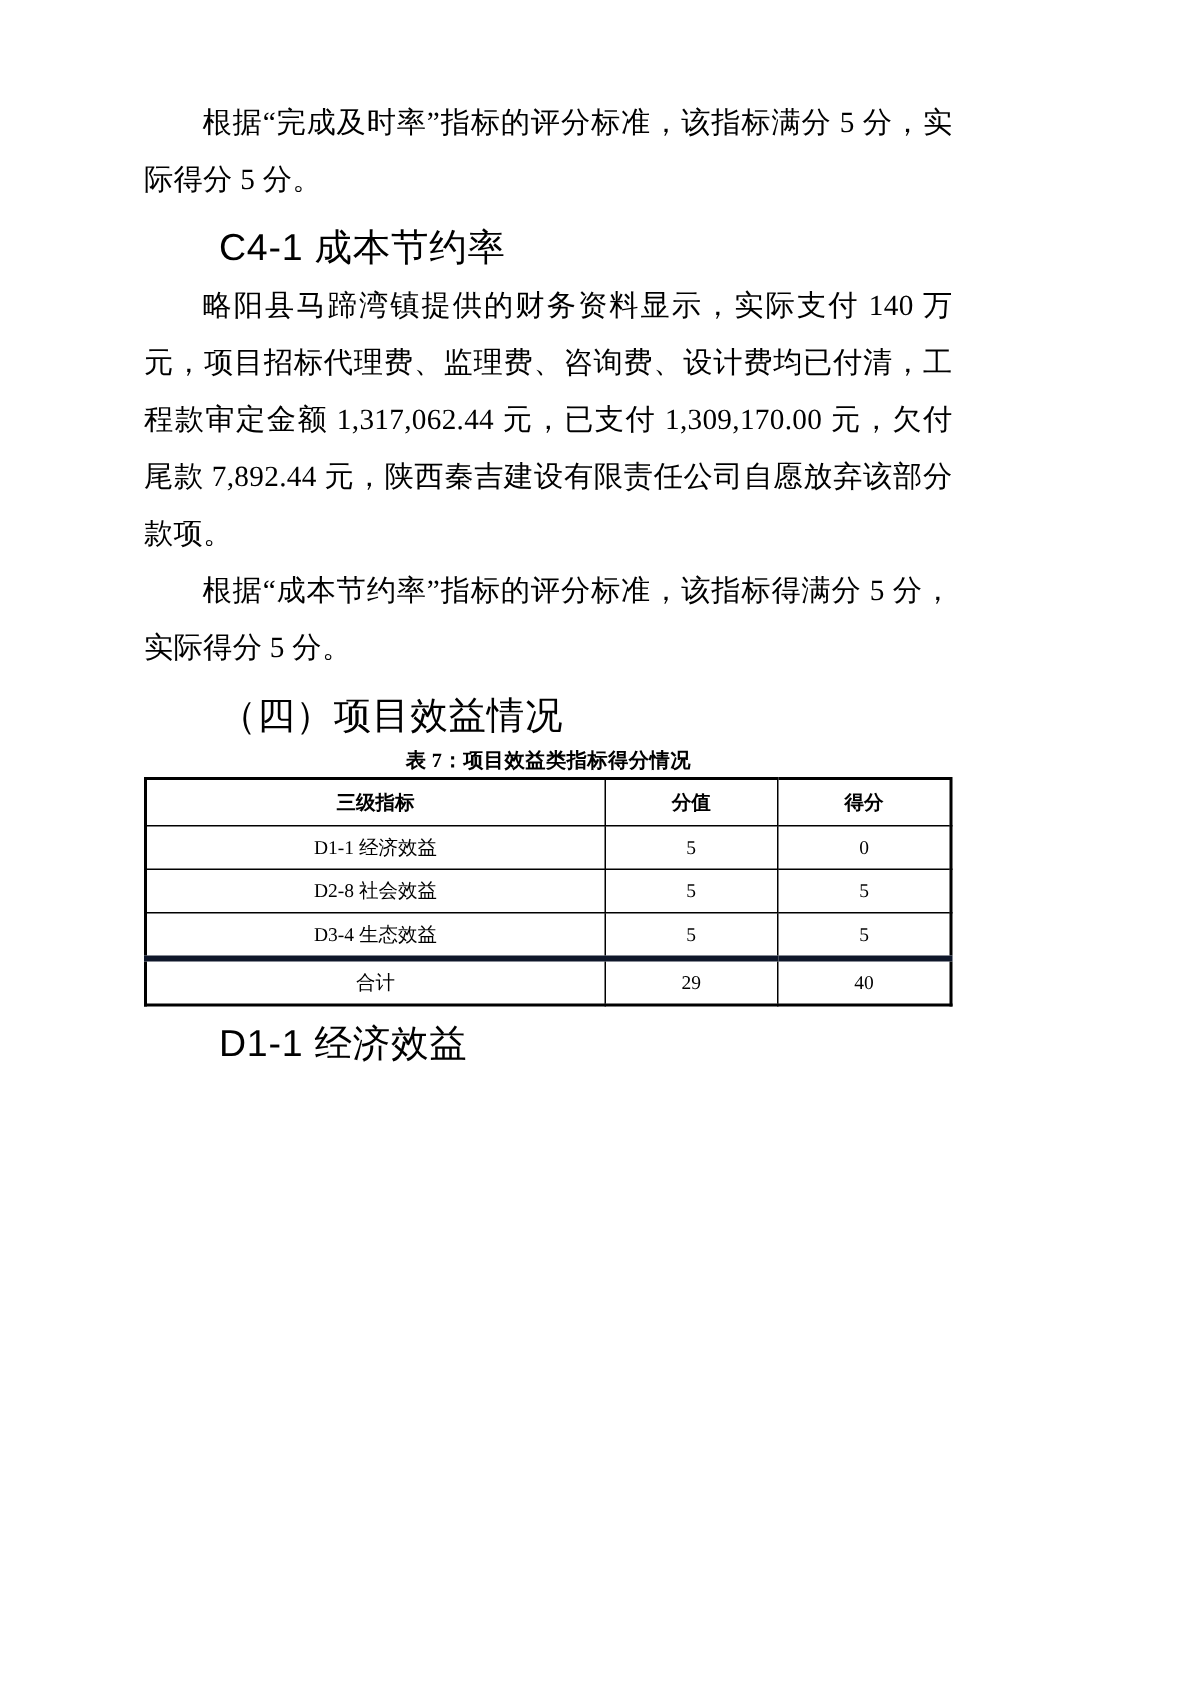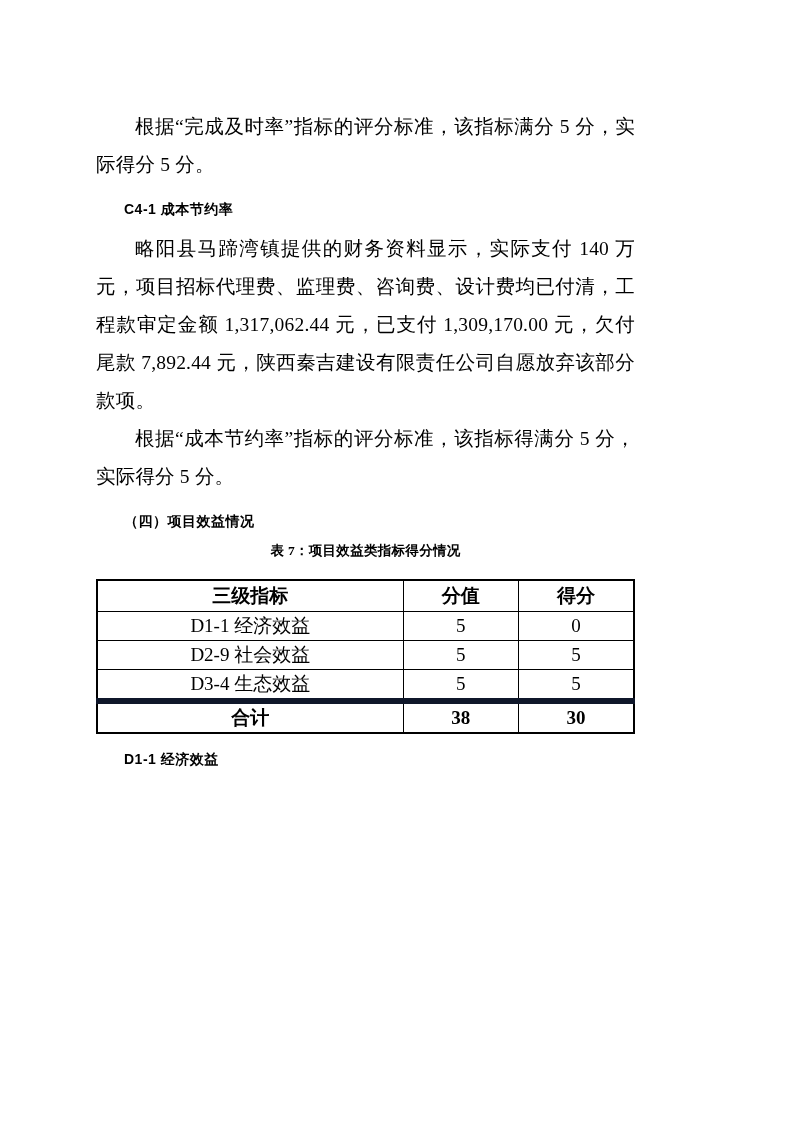--- a/index.html
+++ b/index.html
@@ -12,73 +12,73 @@
     height: 1122px;
     font-family: "Liberation Serif", "DejaVu Serif", serif;
     color: #000000;
     overflow: hidden;
   }
   .page {
     position: relative;
     width: 727px;
     height: 1122px;
     box-sizing: border-box;
-    padding: 108px 92px 60px 96px;
+    padding: 64px 92px 60px 96px;
   }
   p.body-text {
     margin: 0 0 0 0;
     font-size: 19.5px;
     line-height: 38px;
     text-align: justify;
     text-justify: inter-ideograph;
     text-indent: 2em;
     letter-spacing: 0.2px;
   }
   h2.heading {
     margin: 6px 0 2px 0;
     font-family: "Liberation Sans", "DejaVu Sans", sans-serif;
-    font-size: 14px;
-    font-weight: bold;
+    font-size: 25px;
+    font-weight: normal;
     line-height: 38px;
     text-indent: 2em;
     letter-spacing: 0.5px;
   }
   .table-caption {
-    margin: 2px 0 19px 0;
+    margin: 2px 0 2px 0;
     text-align: center;
     font-size: 13.5px;
     font-weight: bold;
     font-family: "Liberation Serif", "DejaVu Serif", serif;
     letter-spacing: 0.3px;
   }
   table.score-table {
     width: 100%;
     border-collapse: collapse;
     table-layout: fixed;
-    font-size: 19px;
+    font-size: 13px;
     margin-bottom: 6px;
   }
   table.score-table td, table.score-table th {
     border: 1px solid #000000;
     text-align: center;
     height: 28px;
     padding: 0 2px;
     font-weight: normal;
     font-family: "Liberation Serif", "DejaVu Serif", serif;
   }
   table.score-table thead th {
     font-weight: bold;
     height: 30px;
   }
   table.score-table .col-a { width: 57%; }
   table.score-table .col-b { width: 21.5%; }
   table.score-table .col-c { width: 21.5%; }
   table.score-table tr.total-row td {
-    font-weight: bold;
-    border-top: 6px solid #0f172a;
+    font-weight: normal;
+    border-top: 4px solid #0f172a;
   }
   table.score-table tbody tr:first-child td {
     border-top: 1px solid #000000;
   }
   table.score-table thead th { border-top: 2px solid #000; border-bottom:1px solid #000; }
   table.score-table { border: 2px solid #000; }
 </style>
 </head>
 <body>
 
@@ -109,33 +109,33 @@
         <th>得分</th>
       </tr>
     </thead>
     <tbody>
       <tr>
         <td>D1-1 经济效益</td>
         <td>5</td>
         <td>0</td>
       </tr>
       <tr>
-        <td>D2-9 社会效益</td>
+        <td>D2-8 社会效益</td>
         <td>5</td>
         <td>5</td>
       </tr>
       <tr>
         <td>D3-4 生态效益</td>
         <td>5</td>
         <td>5</td>
       </tr>
       <tr class="total-row">
         <td>合计</td>
-        <td>38</td>
-        <td>30</td>
+        <td>29</td>
+        <td>40</td>
       </tr>
     </tbody>
   </table>
 
   <h2 class="heading">D1-1 经济效益</h2>
 
 
 </div>
 
 </body></html>

